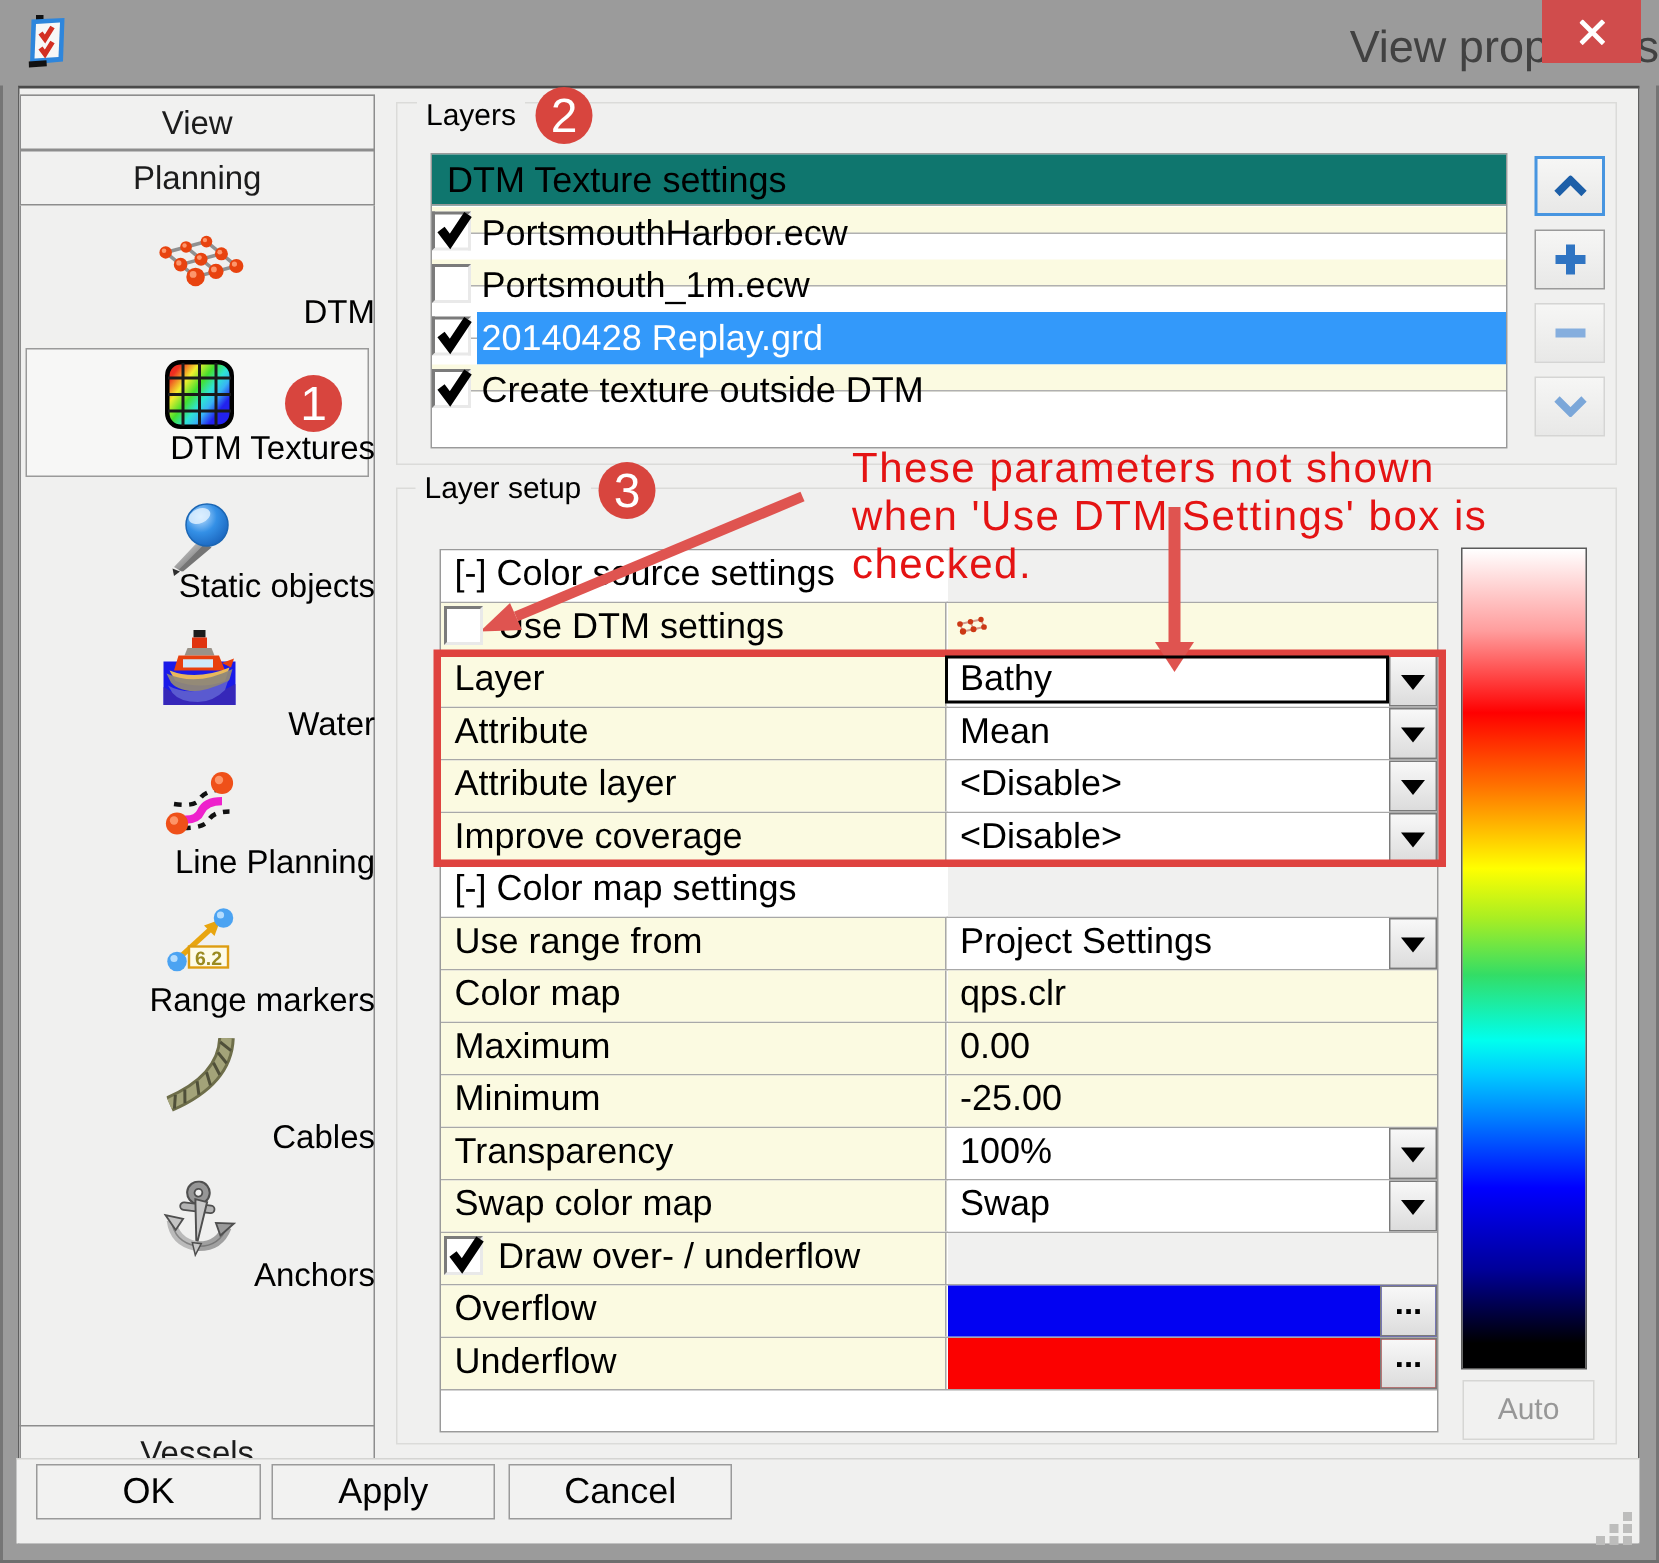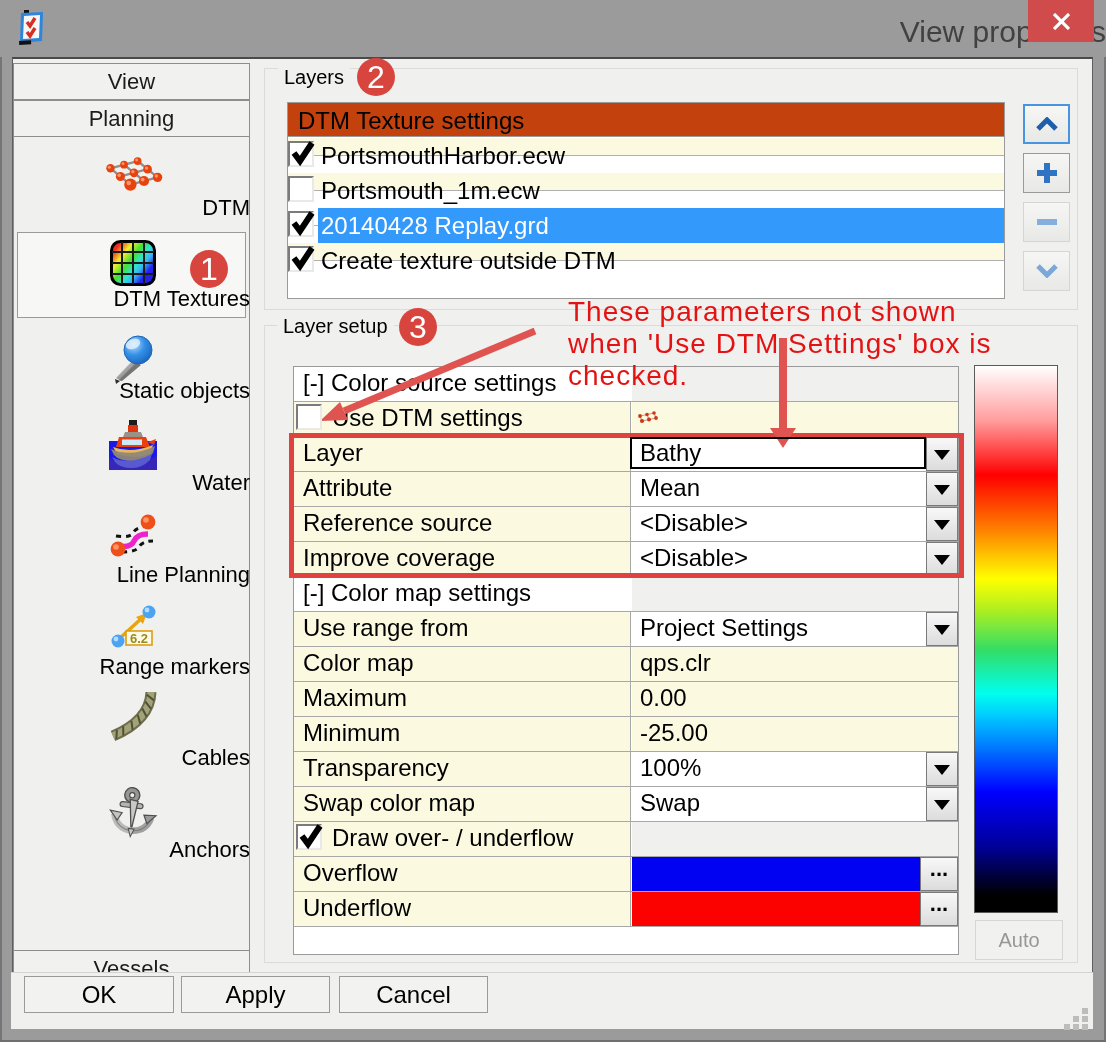--- a/index.html
+++ b/index.html
@@ -29,21 +29,21 @@
 
 
 .grp { position:absolute; border:1px solid #dbdbd9; }
 .grplabel { position:absolute; background:#f0f0ef; font-size:20px; color:#000; padding:0 6px; }
 
 
 #list { position:absolute; left:287px; top:102px; width:718px; height:197px;
   background:#fff; border:1px solid #9a9a9a; }
 .lrow { position:absolute; left:0; width:716px; height:18px; font-size:24px; color:#000; line-height:35px; }
 .lrow .txt { position:absolute; left:33px; top:0px; }
-.hdr { background:#c2410c; border-bottom:1px solid #9a9a9a; }
+.hdr { background:#0f766e; border-bottom:1px solid #9a9a9a; }
 
 .cb { position:absolute; width:26px; height:26px; background:#fff; z-index:6;
   border-top:2px solid #7b7b7b; border-left:2px solid #7b7b7b;
   border-bottom:2px solid #e9e9e9; border-right:2px solid #e9e9e9; }
 .cb svg { position:absolute; left:0px; top:-2px; }
 
 
 .mbtn { position:absolute; left:1023px; width:47px; height:40px; background:linear-gradient(#f6f6f5,#e8e8e7); }
 .mbtn svg { position:absolute; left:50%; top:50%; transform:translate(-50%,-50%); }
 
@@ -363,21 +363,21 @@
       <div class="tlab">Layer</div>
       <div class="tval white">Bathy</div>
       <div class="ddbtn"></div>
     </div>
   <div class="trow" style="top:105px">
       <div class="tlab">Attribute</div>
       <div class="tval white">Mean</div>
       <div class="ddbtn"></div>
     </div>
   <div class="trow" style="top:140px">
-      <div class="tlab">Reference source</div>
+      <div class="tlab">Attribute layer</div>
       <div class="tval white">&lt;Disable&gt;</div>
       <div class="ddbtn"></div>
     </div>
   <div class="trow" style="top:175px">
       <div class="tlab">Improve coverage</div>
       <div class="tval white">&lt;Disable&gt;</div>
       <div class="ddbtn"></div>
     </div>
   <div class="trow" style="top:210px">
       <div class="tlab white" style="width:337px;border-right:none">[-] Color map settings</div>

